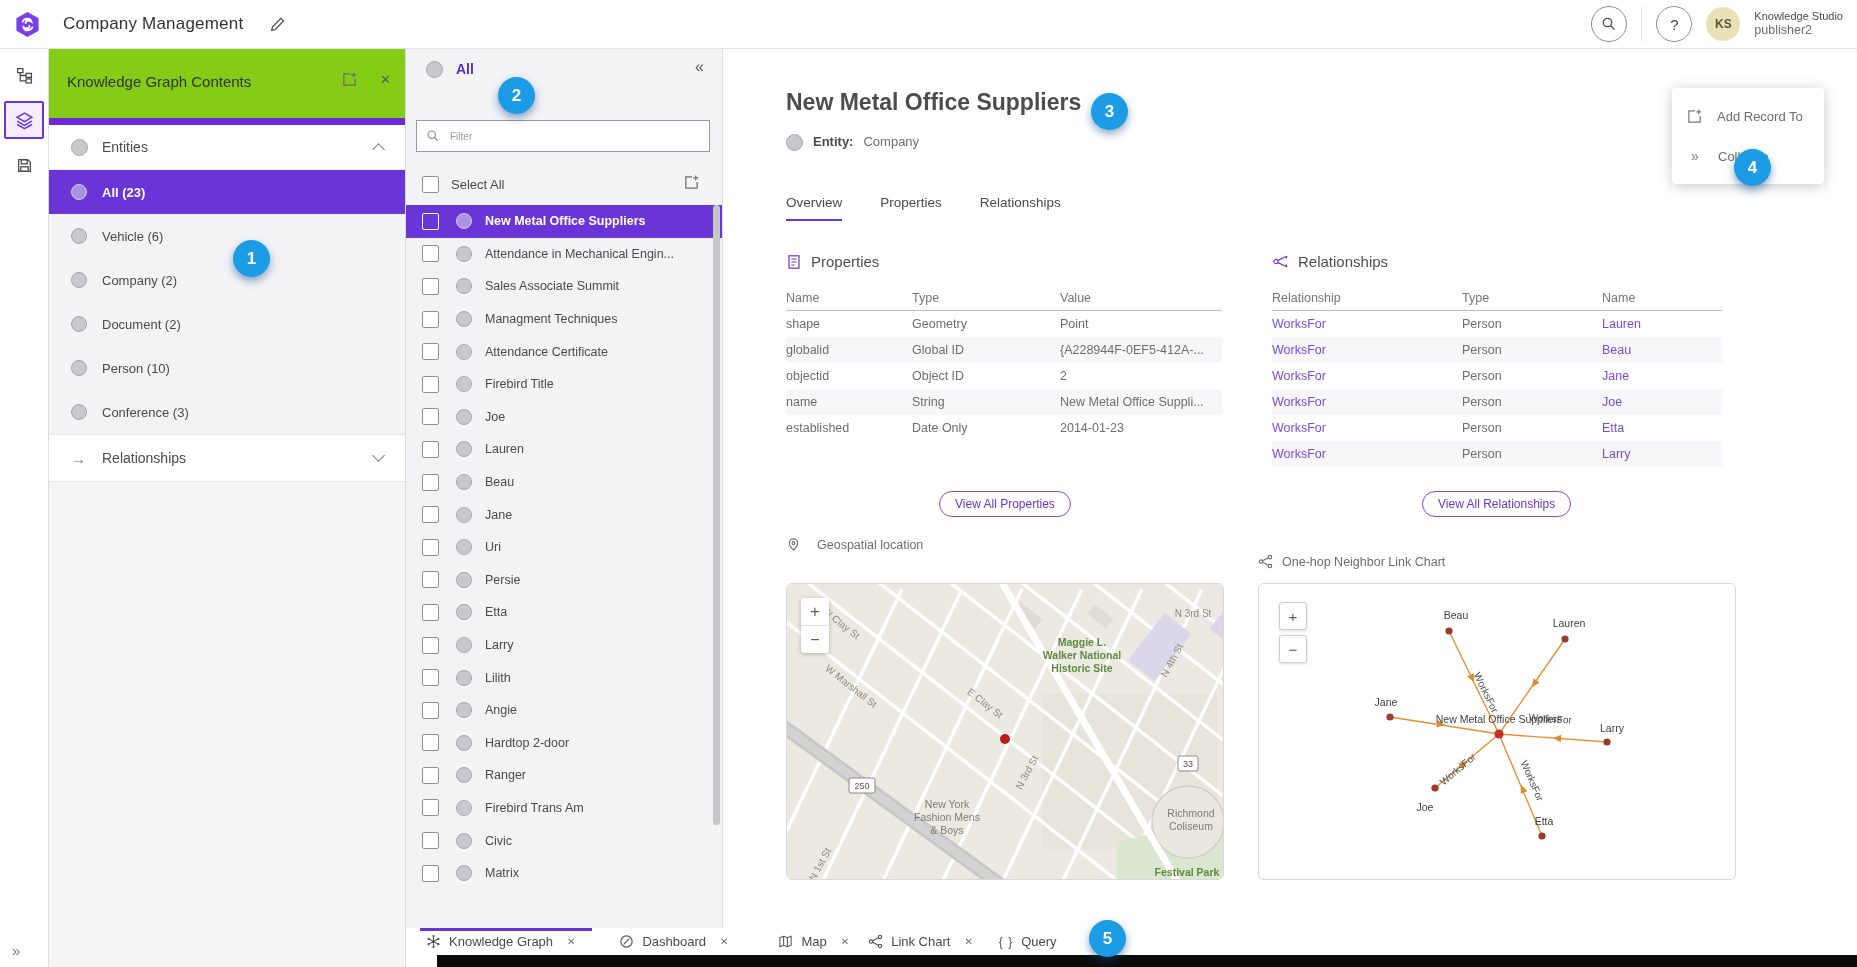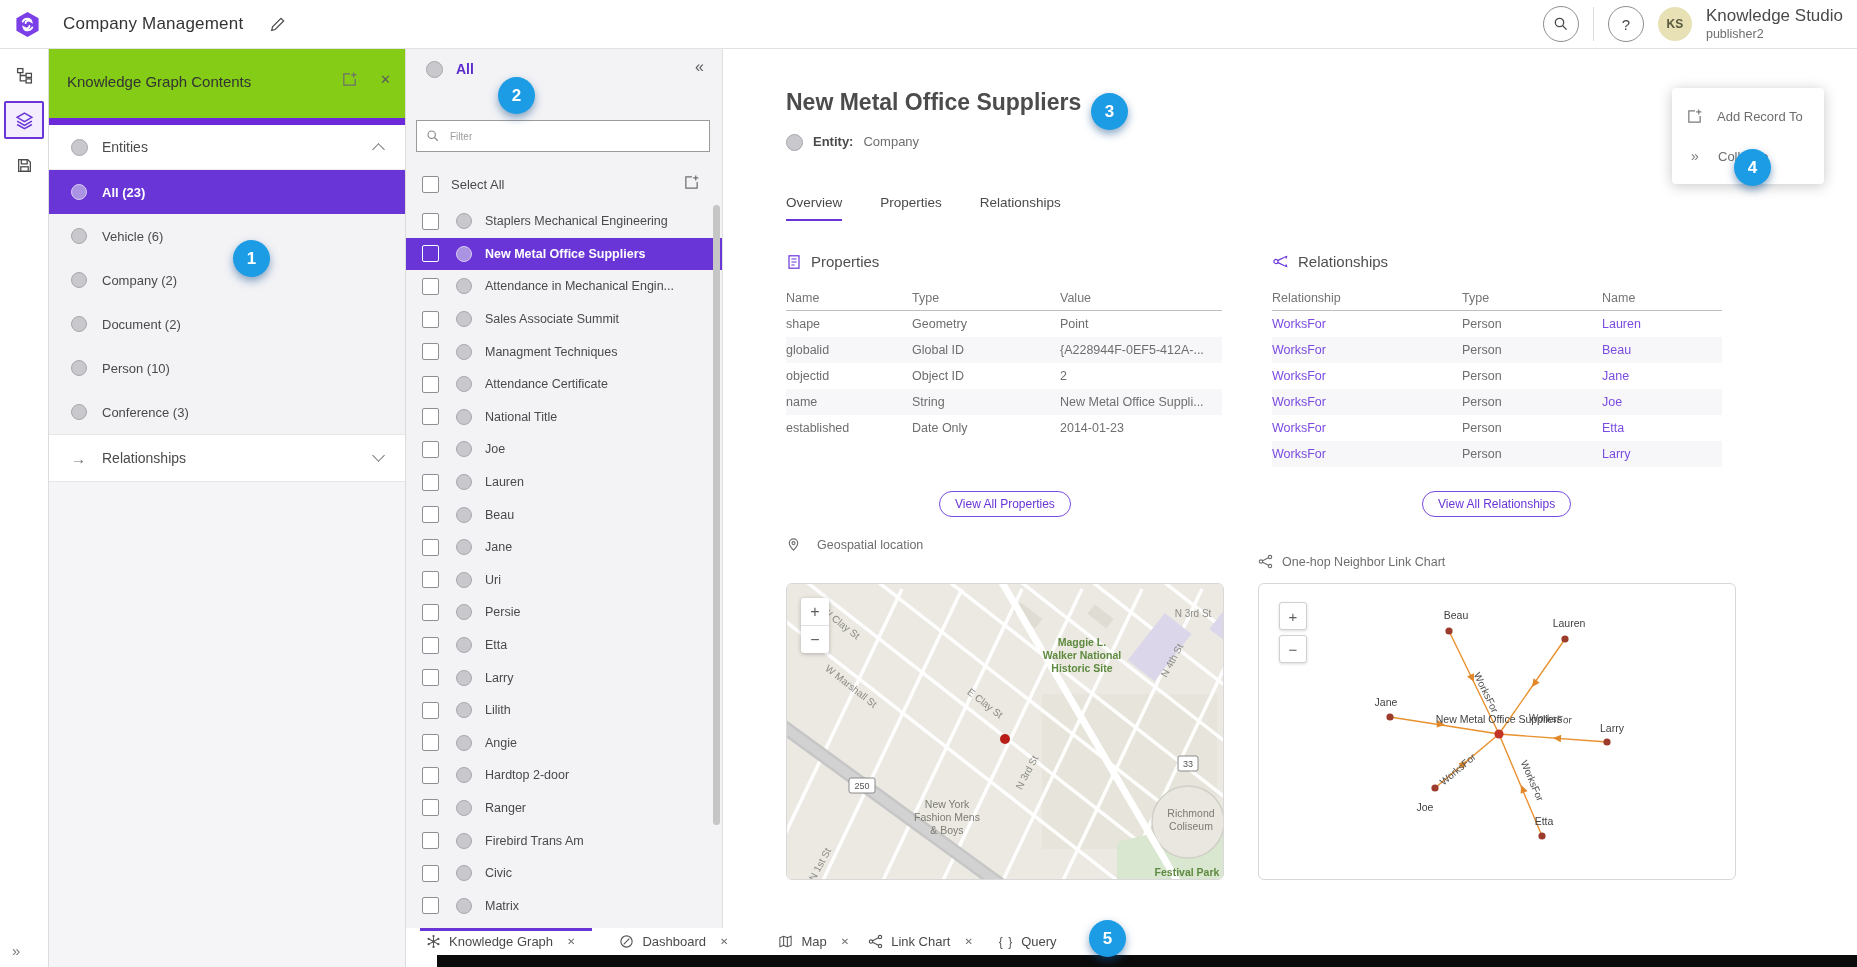--- a/index.html
+++ b/index.html
@@ -8,21 +8,21 @@
   
   .topbar{position:absolute;left:0;top:0;right:0;height:48px;background:#fff;border-bottom:1px solid #e2e2e2;display:flex;align-items:center;z-index:40;}
   .logo{width:27px;height:27px;margin-left:14px;}
   .app-title{font-size:17px;color:#343434;margin-left:22px;letter-spacing:.2px;}
   .edit-pencil{margin-left:26px;cursor:pointer;}
   .topbar-right{position:absolute;right:14px;top:0;height:48px;display:flex;align-items:center;gap:14px;}
   .round-btn{width:34px;height:34px;border-radius:50%;border:1px solid #8d8d8d;background:#fff;display:flex;align-items:center;justify-content:center;cursor:pointer;}
   .vdivider{width:1px;height:34px;background:#dcdcdc;}
   .avatar{width:34px;height:34px;border-radius:50%;background:#e7e1b5;color:#58583f;font-size:12px;font-weight:bold;display:flex;align-items:center;justify-content:center;}
   .acct{line-height:1.2;}
-  .acct .nm{font-size:17px;color:#4a4a4a;}
+  .acct .nm{font-size:11px;color:#4a4a4a;}
   .acct .rl{font-size:12.5px;color:#6e6e6e;}
   
   .rail{position:absolute;left:0;top:49px;width:48px;bottom:0;background:#fff;border-right:1px solid #dcdcdc;z-index:30;}
   .rail-btn{width:40px;height:38px;margin:7px auto 6px;display:flex;align-items:center;justify-content:center;border-radius:2px;cursor:pointer;}
   .rail-btn.active{box-shadow:inset 0 0 0 2px #6a35d6;background:#f3edfd;}
   .rail-expand{position:absolute;left:12px;bottom:8px;font-size:15px;color:#7a7a7a;cursor:pointer;}
   
   .panel1{position:absolute;left:49px;top:49px;width:356px;bottom:0;background:#f5f5f7;border-right:1px solid #dcdcdc;z-index:20;}
   .p1-head{height:69px;background:#84cc16;border-bottom:7px solid #6d28d9;position:relative;}
   .p1-title{position:absolute;left:18px;top:24px;font-size:15px;color:#333;}
@@ -242,25 +242,20 @@
       <span class="lbl">Select All</span>
       <span class="addic">
         <svg width="17" height="17" viewBox="0 0 18 18" fill="none" stroke="#6e6e6e" stroke-width="1.3">
           <path d="M15 8.5V15H3V3h6.5"></path>
             <path d="M13.5 1.5v5.5M10.8 4.2h5.4"></path>
         </svg>
       </span>
     </div>
     <div class="elist">
 
-        <div class="eitem">
-          <span class="cb"></span>
-          <span class="circ"></span>
-          <span class="lbl">Staplers Mechanical Engineering</span>
-        </div>
 
         <div class="eitem selected">
           <span class="cb"></span>
           <span class="circ"></span>
           <span class="lbl">New Metal Office Suppliers</span>
         </div>
 
         <div class="eitem">
           <span class="cb"></span>
           <span class="circ"></span>
@@ -281,21 +276,21 @@
 
         <div class="eitem">
           <span class="cb"></span>
           <span class="circ"></span>
           <span class="lbl">Attendance Certificate</span>
         </div>
 
         <div class="eitem">
           <span class="cb"></span>
           <span class="circ"></span>
-          <span class="lbl">National Title</span>
+          <span class="lbl">Firebird Title</span>
         </div>
 
         <div class="eitem">
           <span class="cb"></span>
           <span class="circ"></span>
           <span class="lbl">Joe</span>
         </div>
 
         <div class="eitem">
           <span class="cb"></span>

